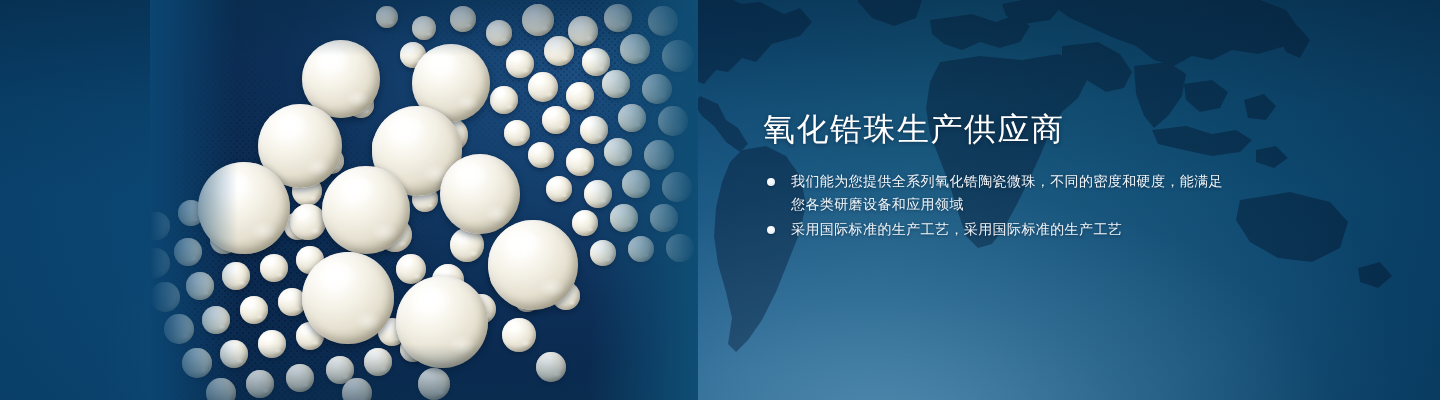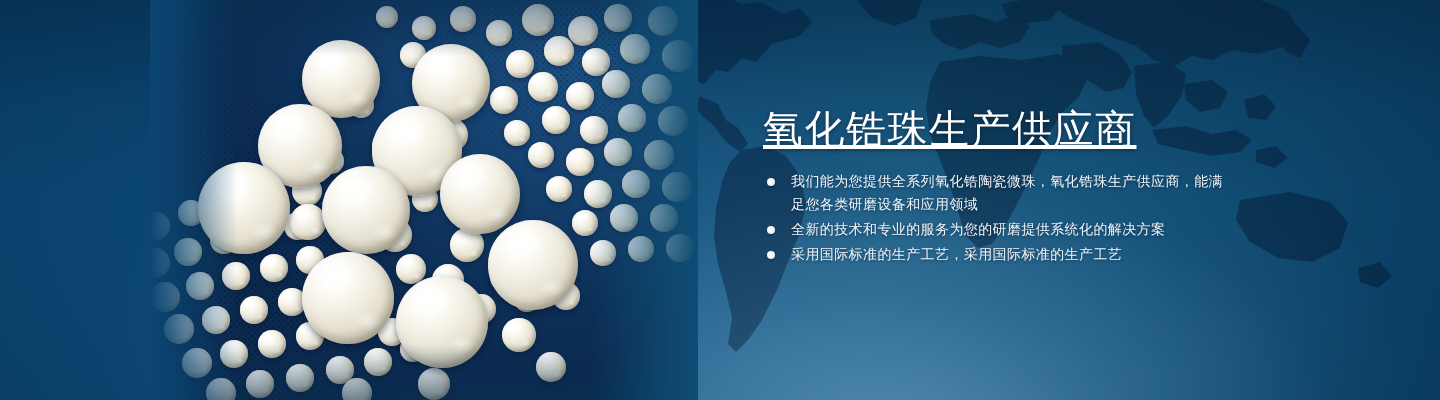--- a/index.html
+++ b/index.html
@@ -111,28 +111,27 @@
 
   
   .content {
     position:absolute;
     left:763px; top:0;
     width:560px; height:400px;
   }
   .headline {
     position:absolute;
     left:0; top:109px;
-    font-size:40px;
+    font-size:32px;
     line-height:40px;
     font-weight:400;
     color:#ffffff;
     letter-spacing:1.5px;
     text-shadow:0 1px 4px rgba(3,22,44,0.55);
     white-space:nowrap;
-    text-decoration:underline;
   }
   .bullets {
     position:absolute;
     left:0; top:170px;
     width:470px;
     list-style:none;
   }
   .bullet {
     position:relative;
     padding-left:28px;
@@ -329,25 +328,21 @@
 
     <div class="photo-feather"></div>
   </div>
 
   <div class="content">
     <div class="headline">氧化锆珠生产供应商</div>
 
     <ul class="bullets">
       <li class="bullet">
         <span class="dot"></span>
-        <span class="bullet-text">我们能为您提供全系列氧化锆陶瓷微珠，氧化锆珠生产供应商，能满足您各类研磨设备和应用领域</span>
-      </li>
-      <li class="bullet">
-        <span class="dot"></span>
-        <span class="bullet-text">全新的技术和专业的服务为您的研磨提供系统化的解决方案</span>
+        <span class="bullet-text">我们能为您提供全系列氧化锆陶瓷微珠，不同的密度和硬度，能满足您各类研磨设备和应用领域</span>
       </li>
       <li class="bullet">
         <span class="dot"></span>
         <span class="bullet-text">采用国际标准的生产工艺，采用国际标准的生产工艺</span>
       </li>
     </ul>
   </div>
 
 </div>
 

